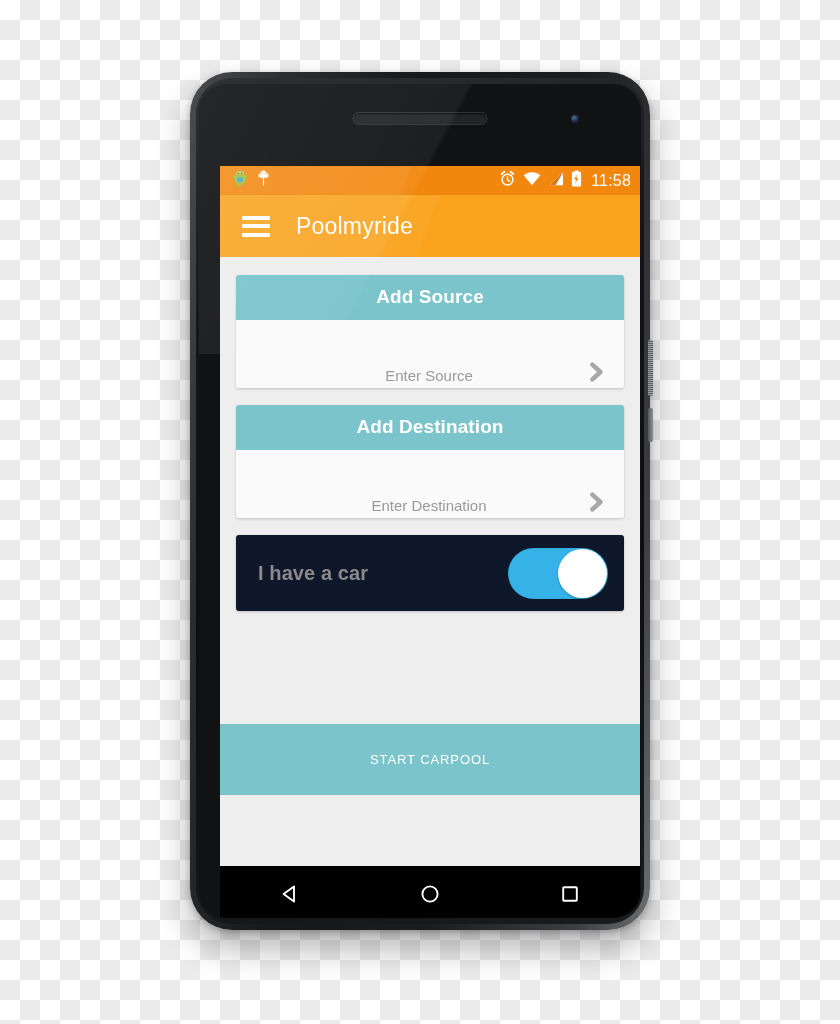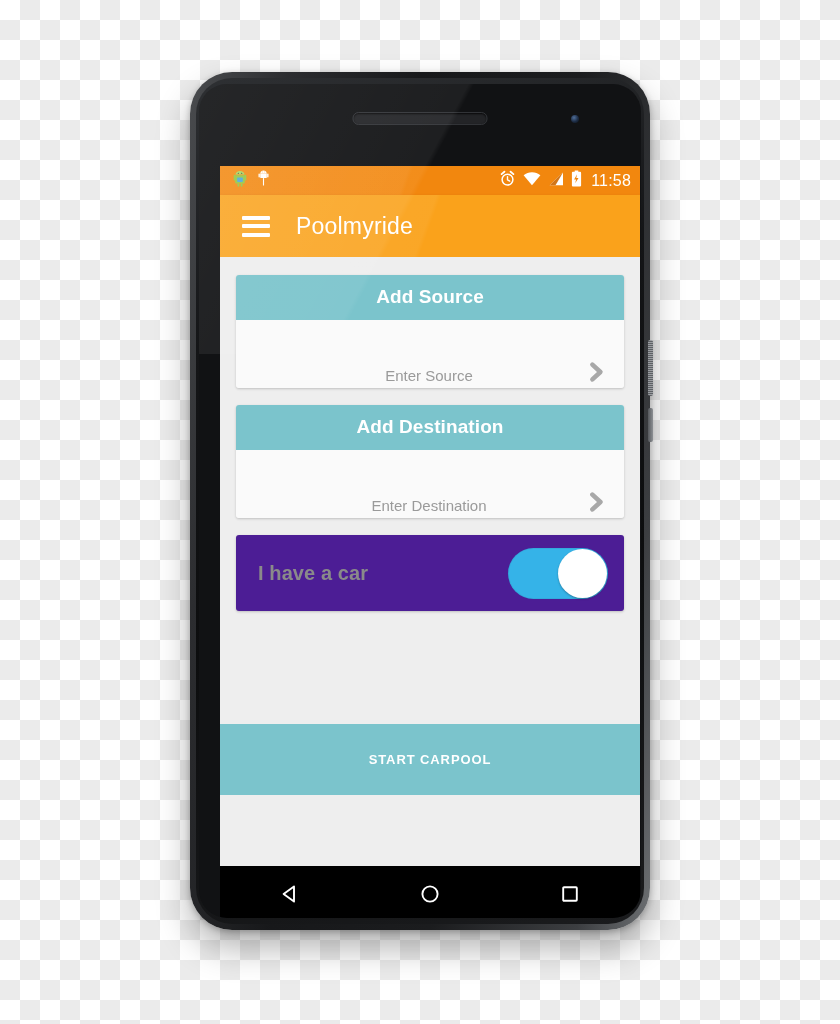--- a/index.html
+++ b/index.html
@@ -242,21 +242,21 @@
     font-size: 15px;
     padding-left: 22px;
   }
   .chevron {
     width: 24px;
     height: 24px;
     flex: none;
   }
 
   .toggle-card {
-    background: #4c1d95;
+    background: #0f172a;
     border-radius: 3px;
     box-shadow: 0 1px 2.5px rgba(0,0,0,0.20);
     height: 76px;
     display: flex;
     align-items: center;
     padding: 0 16px 0 22px;
     margin-bottom: 18px;
     box-sizing: border-box;
   }
   .toggle-label {
@@ -289,21 +289,21 @@
   
   #start-button {
     position: absolute;
     left: 0;
     bottom: 0;
     width: 420px;
     height: 71px;
     background: #7bc4cc;
     color: #ffffff;
     font-size: 13px;
-    font-weight: bold;
+    font-weight: normal;
     letter-spacing: 0.9px;
     display: flex;
     align-items: center;
     justify-content: center;
     cursor: pointer;
   }
 
   
   #nav-bar {
     position: absolute;

